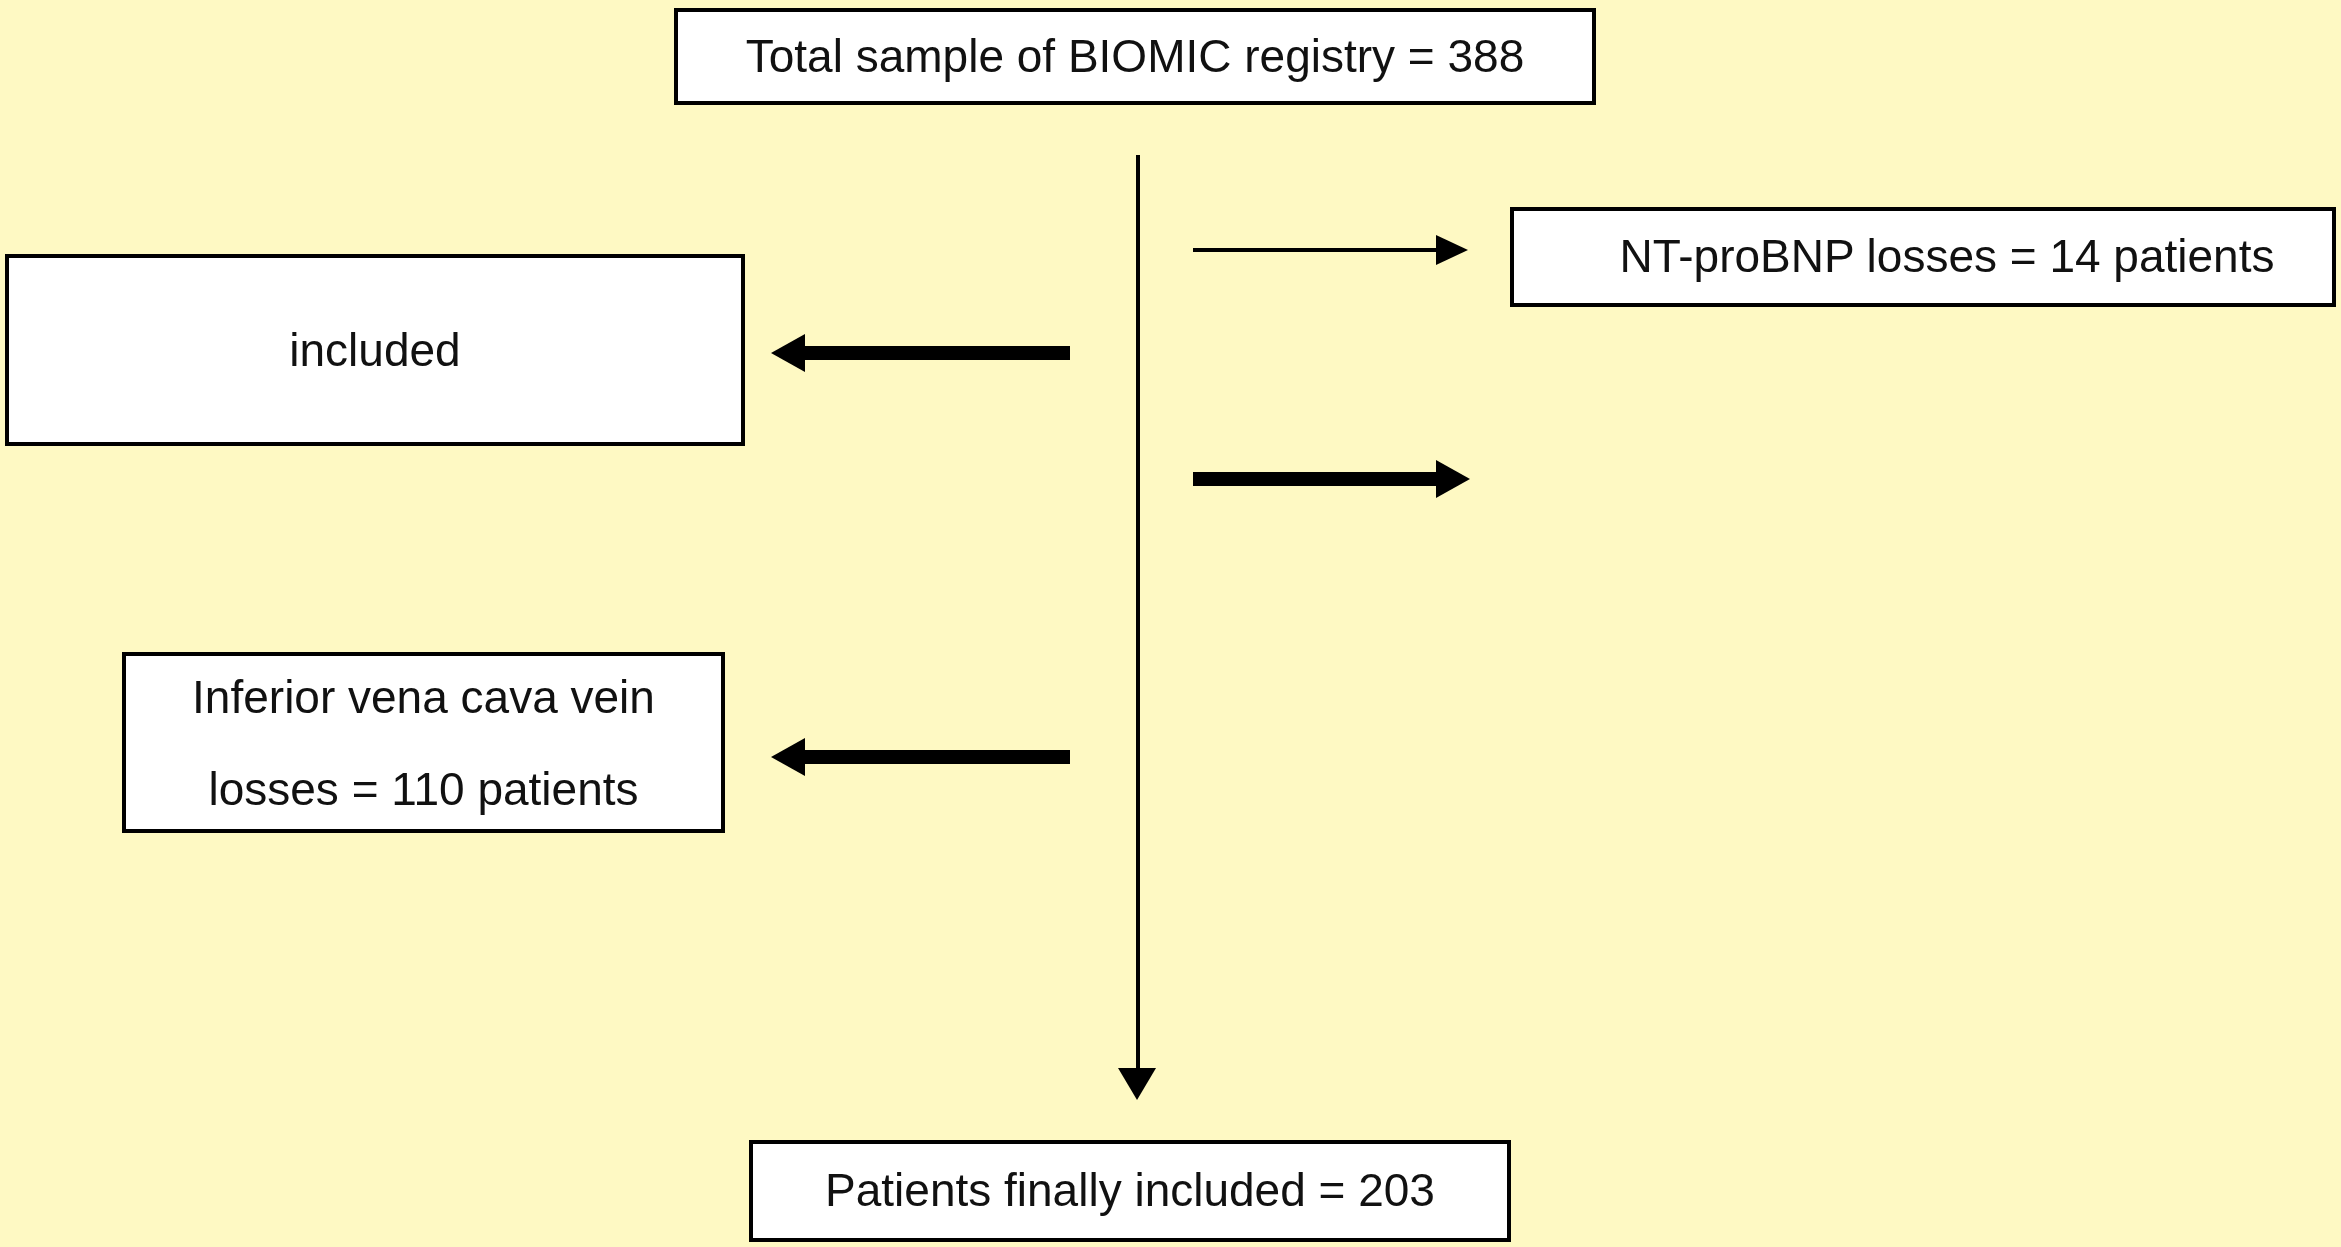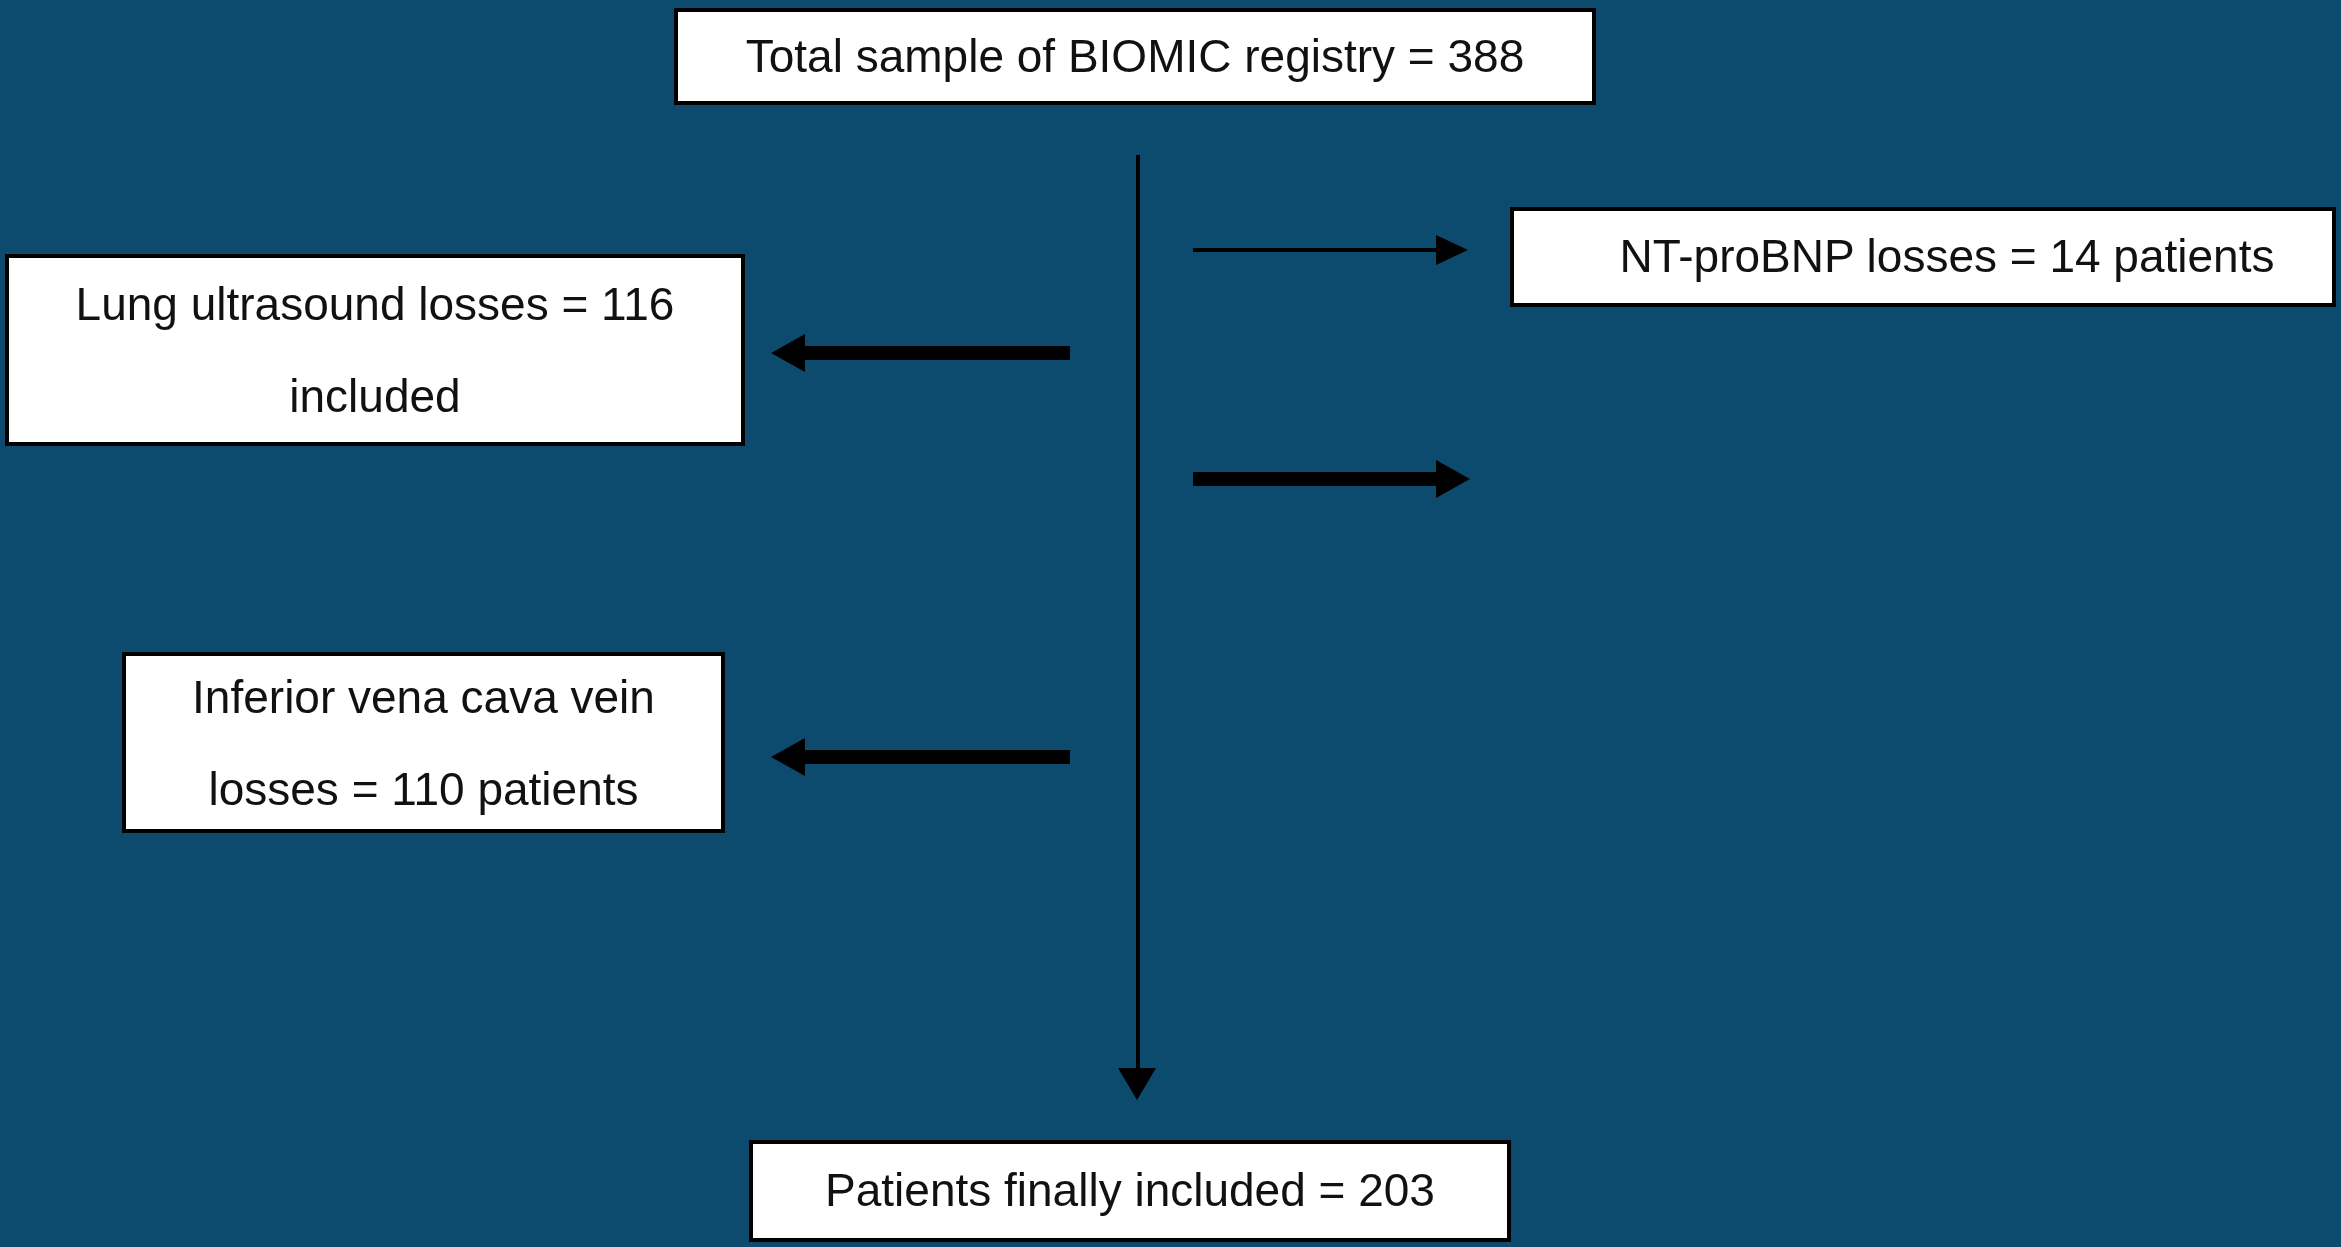--- a/index.html
+++ b/index.html
@@ -4,21 +4,21 @@
 <style>
   html, body {
     margin: 0;
     padding: 0;
     background: #ffffff;
   }
   .canvas {
     position: relative;
     width: 2341px;
     height: 1247px;
-    background: #0c4a6e;
+    background: #fef9c3;
     font-family: "Liberation Sans", "DejaVu Sans", sans-serif;
     color: #111111;
     overflow: hidden;
   }
   .node {
     position: absolute;
     box-sizing: border-box;
     border: 4px solid #000000;
     background: #ffffff;
     display: flex;
@@ -92,21 +92,20 @@
   <div class="node" id="n-total">
     <span>Total sample of BIOMIC registry = 388</span>
   </div>
 
   <div class="node" id="n-nt">
     <span>NT-proBNP losses = 14 patients</span>
   </div>
 
   <div class="node twoline" id="n-lung">
     <div class="lines">
-      <span>Lung ultrasound losses = 116</span>
       <span>included</span>
     </div>
   </div>
 
 
   <div class="node twoline" id="n-ivc">
     <div class="lines">
       <span>Inferior vena cava vein</span>
       <span>losses = 110 patients</span>
     </div>

